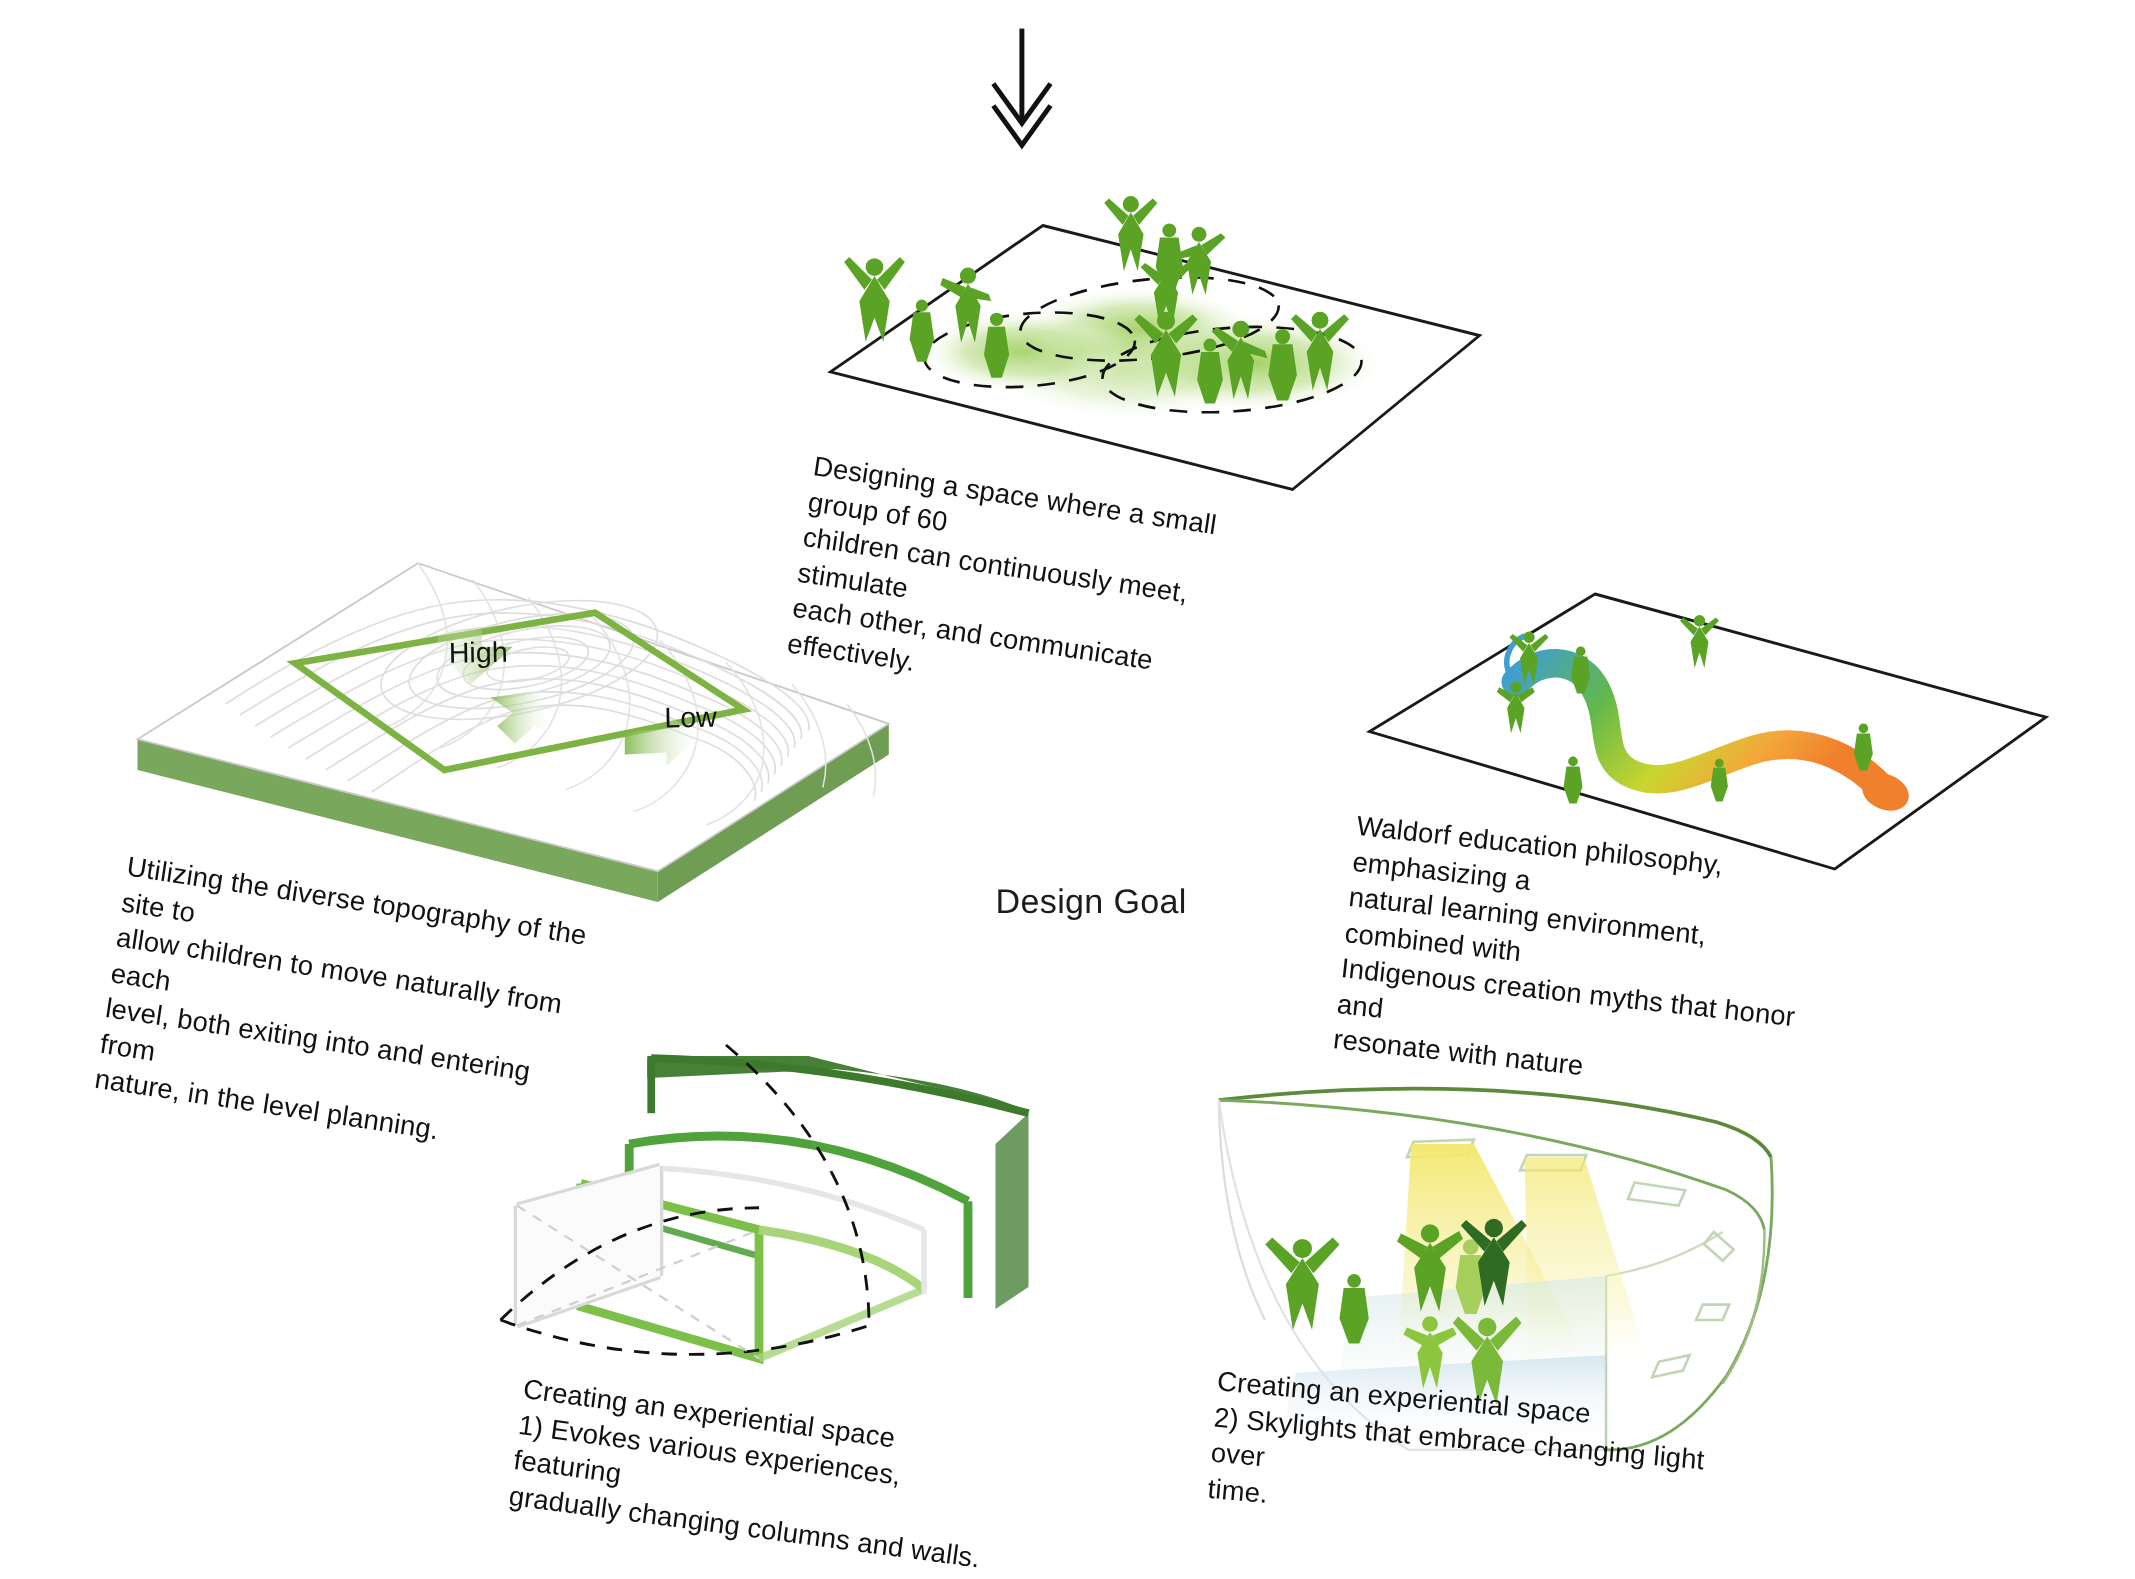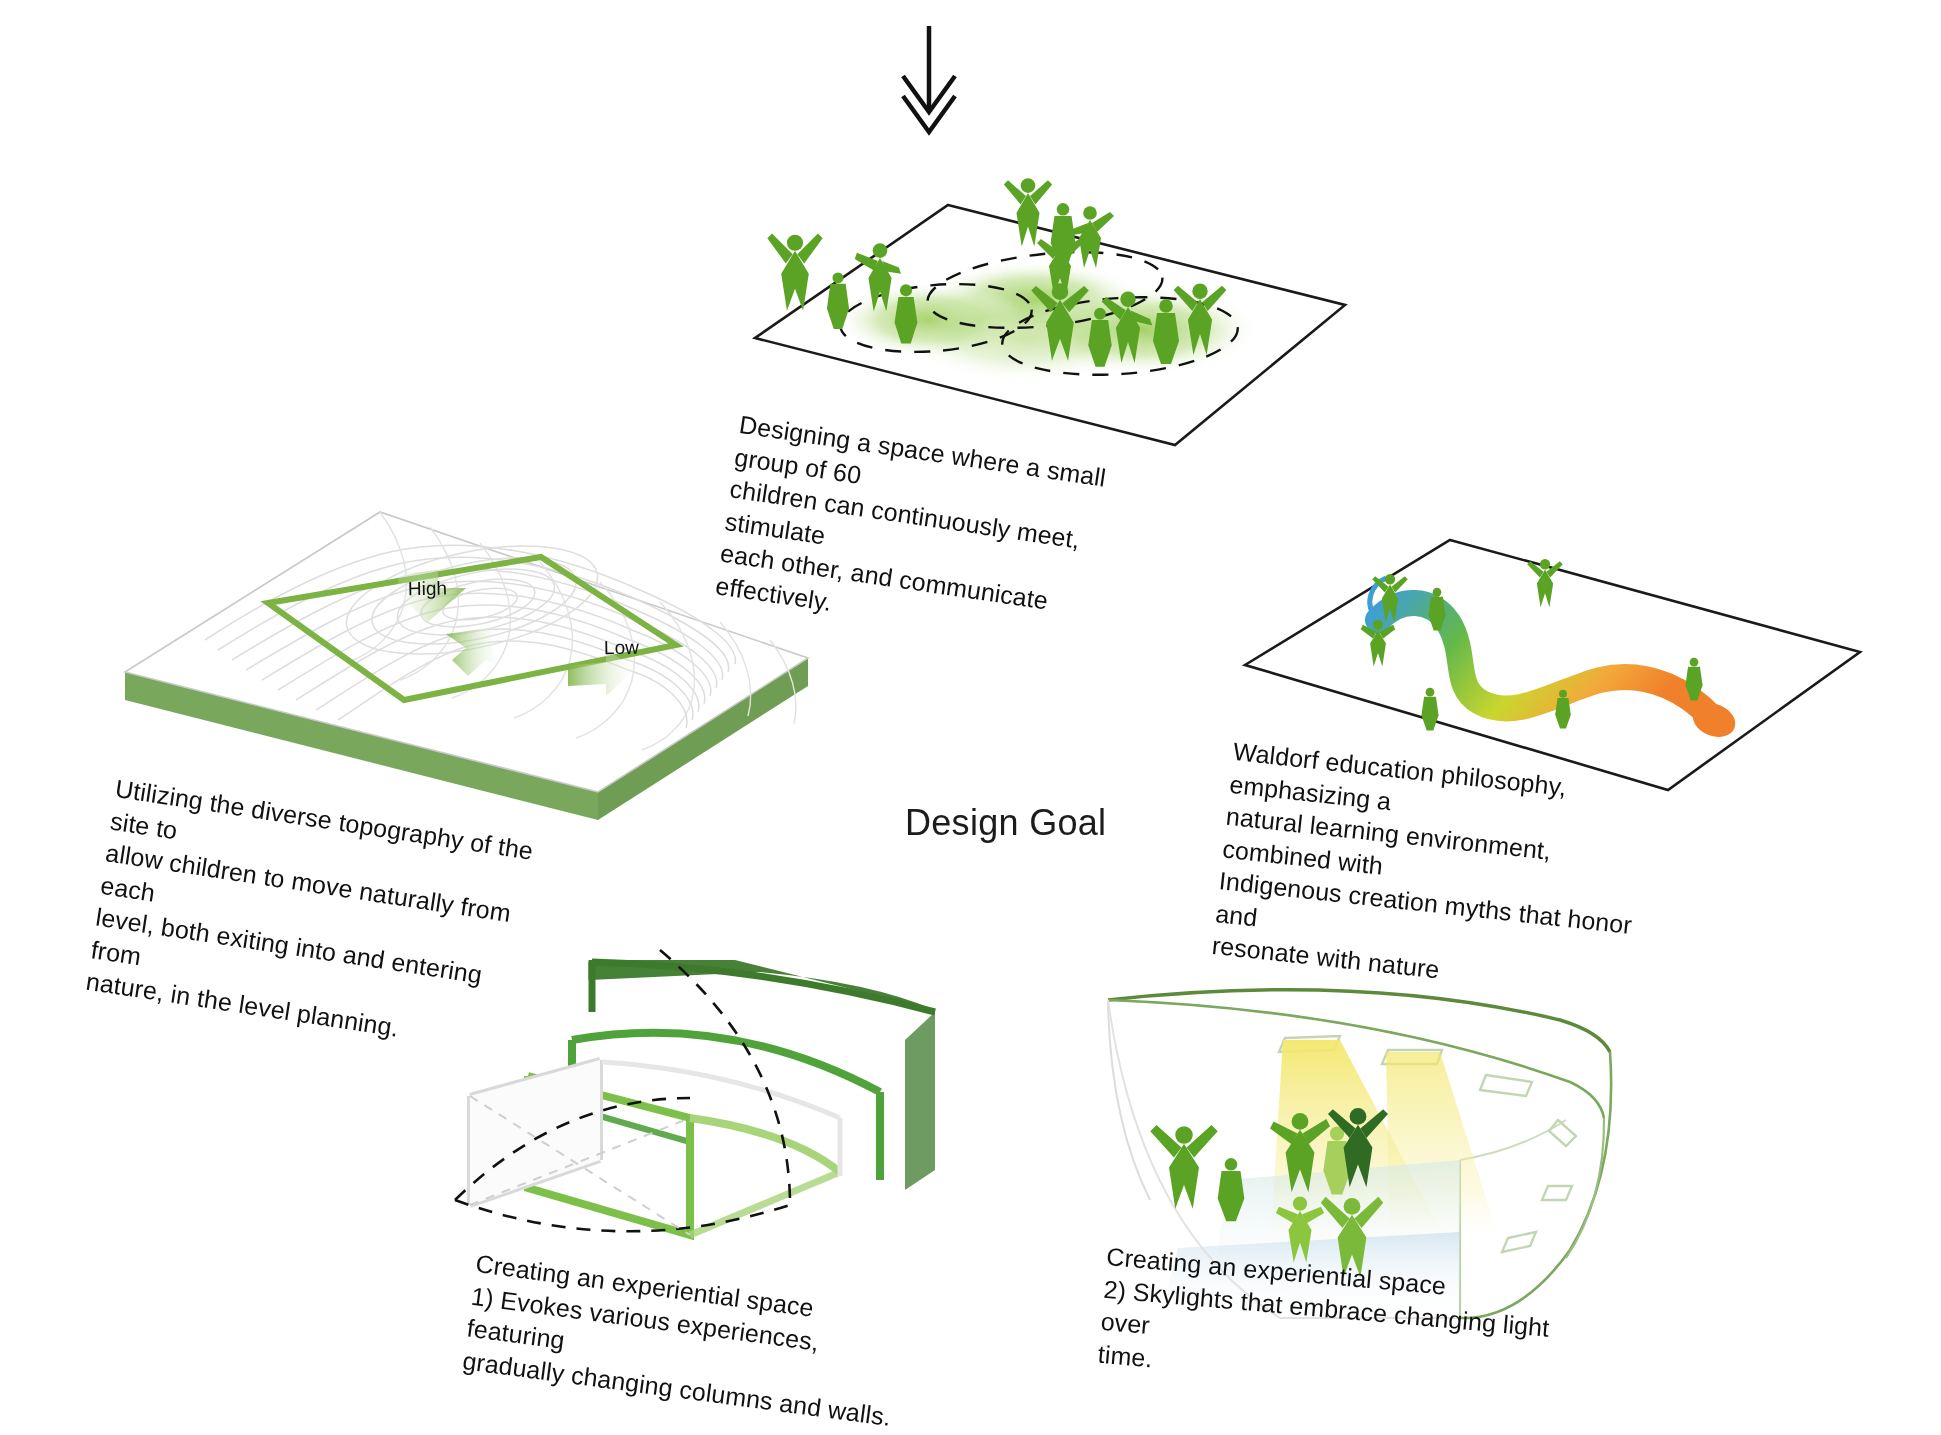--- a/index.html
+++ b/index.html
@@ -41,28 +41,28 @@
   #cap-top      { left: 742px; top: 408px;  width: 430px; transform: rotate(8.4deg);  transform-origin: 0 0; }
   #cap-left     { left: 118px; top: 772px;  width: 430px; transform: rotate(8.6deg);  transform-origin: 0 0; }
   #cap-right    { left: 1235px; top: 735px; width: 440px; transform: rotate(6.2deg);  transform-origin: 0 0; }
   #cap-bottom-l { left: 478px; top: 1247px; width: 440px; transform: rotate(7.6deg);  transform-origin: 0 0; }
   #cap-bottom-r { left: 1108px; top: 1240px; width: 460px; transform: rotate(5.0deg); transform-origin: 0 0; }
 
   #center-title {
     position: absolute;
     left: 905px;
     top: 802px;
-    font-size: 36px;
+    font-size: 31px;
     color: #1c1c1c;
     letter-spacing: 0.3px;
   }
 
   .plane-label {
     position: absolute;
-    font-size: 19px;
+    font-size: 26px;
     color: #111111;
   }
   #label-high { left: 408px; top: 578px; transform: rotate(-1deg); }
   #label-low  { left: 604px; top: 637px; transform: rotate(-1deg); }
 </style>
 </head>
 <body>
 
 <div id="canvas">
 

